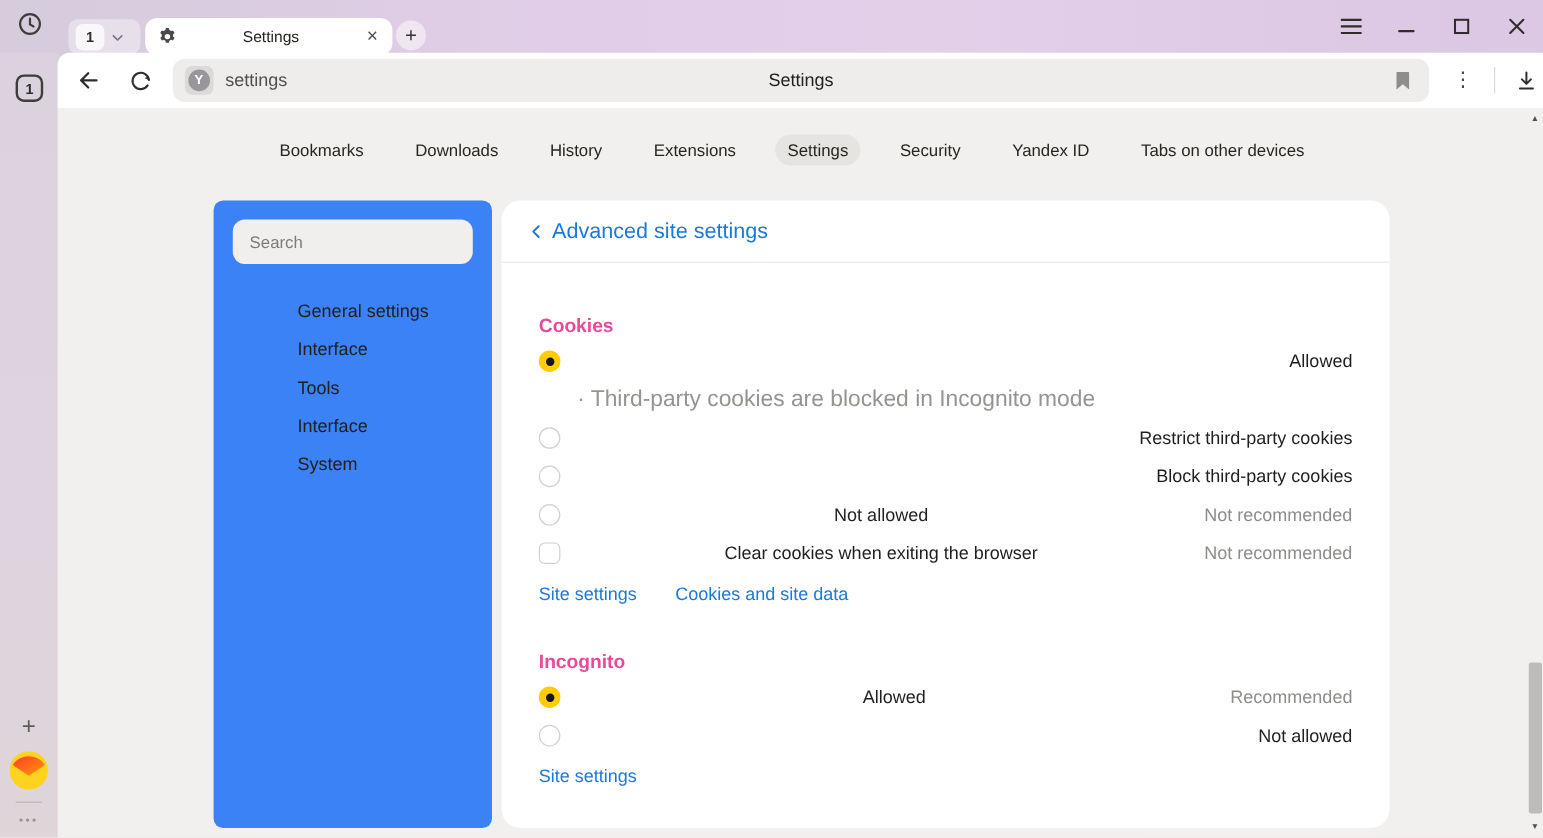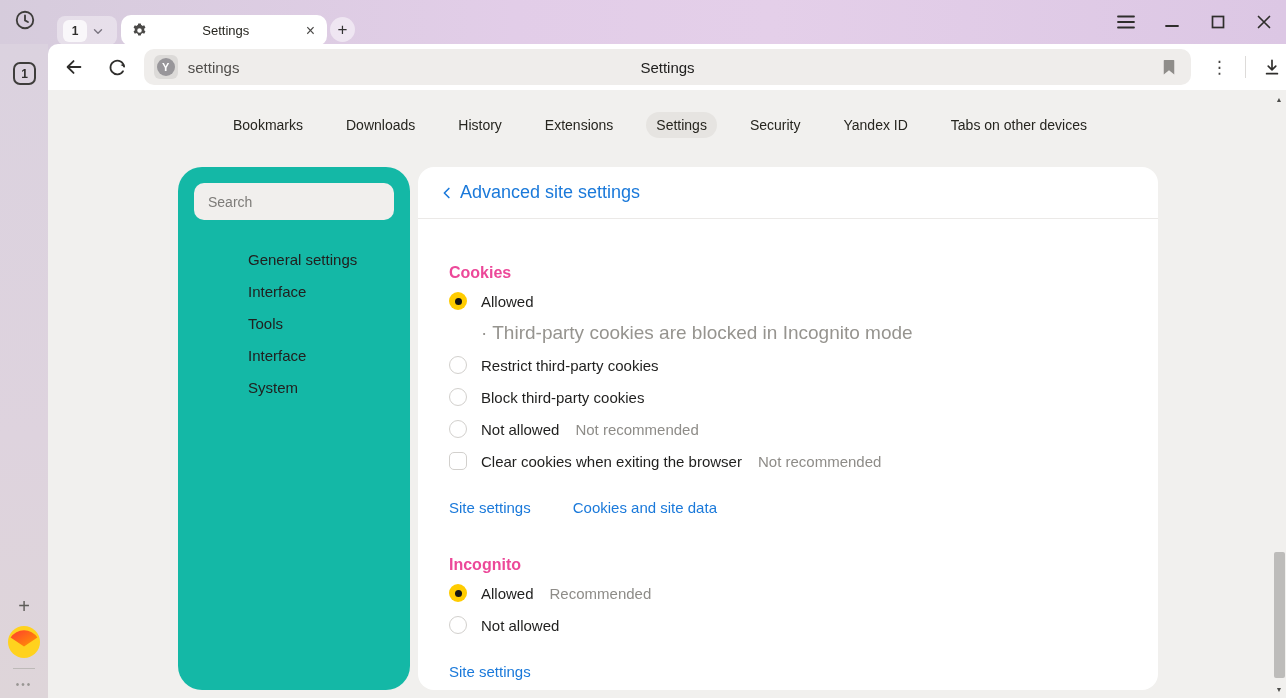--- a/index.html
+++ b/index.html
@@ -44,45 +44,45 @@
   .bookmark-btn { position:absolute; right:12px; top:8px; width:20px; height:20px; cursor:pointer; }
   .tb-kebab { margin-left:14px; font-size:17px; color:#454442; letter-spacing:0; }
   .tb-sep { width:1px; height:22px; background:#dddbd9; margin:0 12px; }
 
   
   .content { position:absolute; left:48px; top:90px; width:1238px; height:608px; background:#f1f0ee; }
   .nav-row { position:absolute; left:0; top:22px; width:1224px; display:flex; justify-content:center; gap:23px; align-items:center; }
   .nav-item { font-size:14px; color:#26251f; padding:5px 10px; border-radius:14px; cursor:pointer; white-space:nowrap; }
   .nav-item.active { background:#e6e4e1; }
 
-  .left-card { position:absolute; left:130px; top:77px; width:232px; height:523px; background:#14b8a6; border-radius:24px; }
+  .left-card { position:absolute; left:130px; top:77px; width:232px; height:523px; background:#3b82f6; border-radius:8px; }
   .search-input { display:block; margin:16px auto 0; width:200px; height:37px; background:#f1efed; border:none; border-radius:10px; padding:0 14px; font-size:14px; color:#26251f; font-family:inherit; outline:none; }
   .search-input::placeholder { color:#7d7b78; }
   .menu-list { margin-top:24px;padding-left:42px; }
   .menu-item { height:32px; line-height:32px; padding-left:28px; font-size:15px; color:#21201f; cursor:pointer; }
 
   .main-card { position:absolute; left:370px; top:77px; width:740px; height:523px; background:#fff; border-radius:16px; overflow:hidden; }
   .main-header { height:52px; display:flex; align-items:center; padding-left:20px; border-bottom:1px solid #ebe9e7; cursor:pointer; }
   .main-header .chev { display:flex; align-items:center; margin-right:4px; }
   .main-title { font-size:18px; font-weight:500; color:#1a79da; }
   .main-body { padding:0 31px; }
 
   .section-title { font-size:16px; font-weight:700; color:#ec4899; height:24px; line-height:24px; }
   .st-first { margin-top:42px; }
   .st-second { margin-top:30px; }
-  .opt-row { height:32px; display:flex; align-items:center; }
+  .opt-row { height:32px; display:flex; align-items:center;justify-content:space-between; }
   .radio { width:18px; height:18px; border-radius:50%; flex:none; position:relative; }
   .radio.sel { background:#ffcc00; }
   .radio.sel::after { content:""; position:absolute; left:5.5px; top:5.5px; width:7px; height:7px; border-radius:50%; background:#141414; }
   .radio.unsel { background:#fff; border:1.5px solid #d2d0cd; }
   .checkbox { width:18px; height:18px; border-radius:5px; background:#fff; border:1.5px solid #d2d0cd; flex:none; }
   .opt-label { margin-left:14px; font-size:15px; color:#1f1f1e; }
   .opt-hint { margin-left:16px; font-size:15px; color:#8e8c88; }
   .note-row { height:32px; display:flex; align-items:center; padding-left:32px; font-size:19px; color:#96948f; }
-  .links-row { height:32px; margin-top:14px; display:flex; align-items:center; gap:42px; }
+  .links-row { height:32px; margin-top:2px; display:flex; align-items:center; gap:32px; }
   .link { font-size:15px; color:#1a79da; cursor:pointer; }
 
   
   .scrollbar { position:absolute; right:0; top:0; width:14px; height:608px; }
   .scroll-arrow { position:absolute; left:0; width:14px; height:14px; display:flex; align-items:center; justify-content:center; font-size:7px; color:#4e4e4c; cursor:pointer; }
   .sa-up { top:2px; }
   .sa-down { bottom:2px; }
   .scroll-thumb { position:absolute; left:2px; top:462px; width:11px; height:126px; background:#bdbcba; border-radius:2px; cursor:pointer; }
 
   svg { display:block; }

